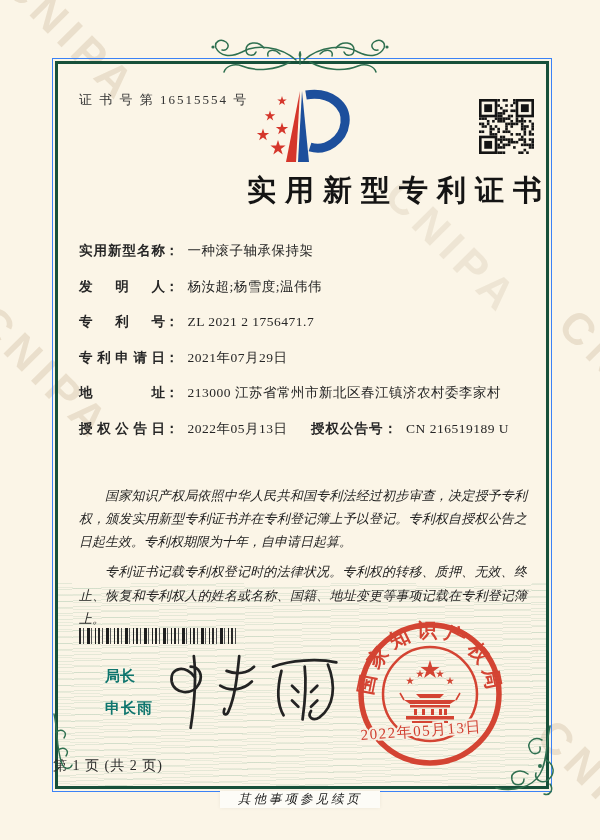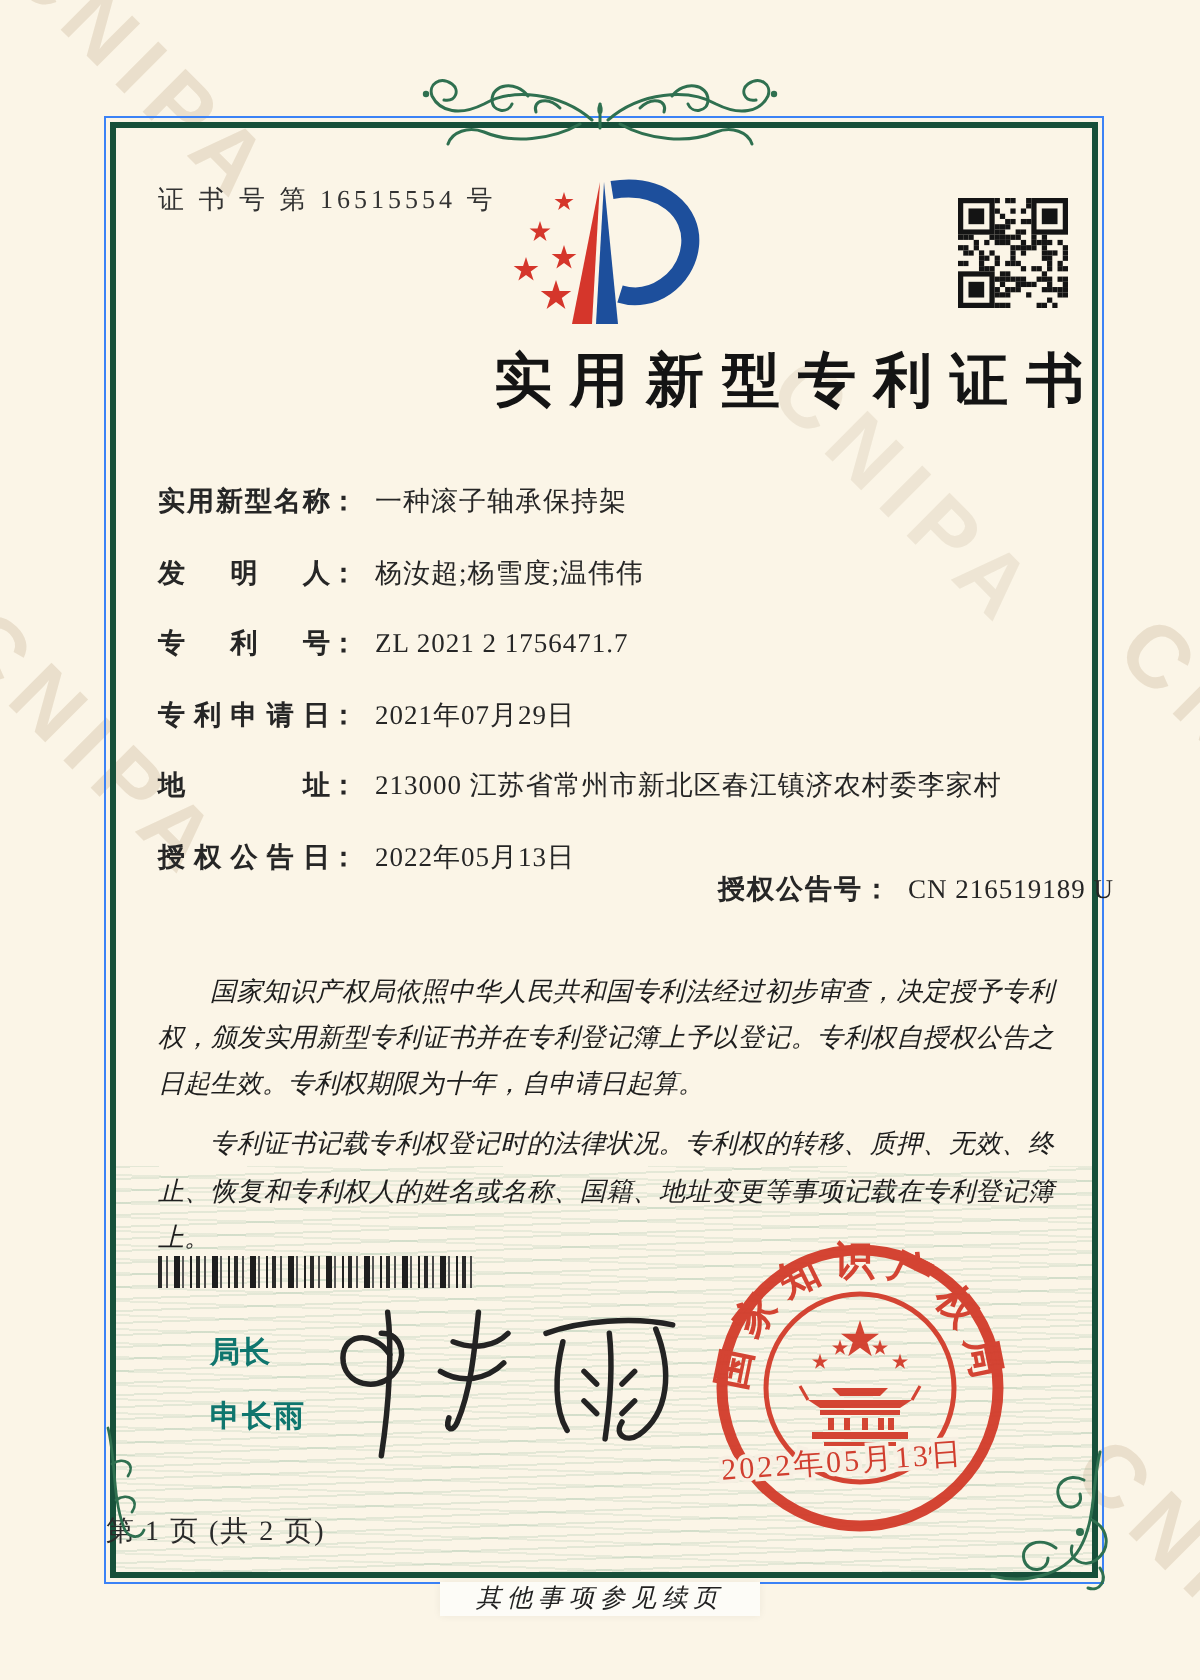--- a/index.html
+++ b/index.html
@@ -40,21 +40,21 @@
     font-size:29px;font-weight:bold;letter-spacing:9px;color:#141414;text-indent:9px;
   }
   .fields{position:absolute;left:26px;top:183px;right:20px;font-size:13.5px;}
   .frow{position:relative;height:21px;margin-bottom:14.5px;white-space:nowrap;}
   .flabel{
     display:inline-block;width:86px;font-weight:bold;
     text-align:justify;text-align-last:justify;vertical-align:top;
   }
   .fcolon{font-weight:bold;}
   .fvalue{margin-left:9px;letter-spacing:.5px;}
-  .grant-no-group{position:absolute;left:232px;top:16px;margin-left:48px;}
+  .grant-no-group{position:absolute;left:232px;top:0;}
   .grant-no-group .flabel2{font-weight:bold;letter-spacing:1px;}
   .body-text{position:absolute;left:26px;top:425px;width:448px;}
   .body-text p{
     margin:0 0 7px;font-size:13px;font-style:italic;line-height:1.78;
     text-indent:2em;text-align:justify;color:#1e1e1e;
   }
   .barcode{
     position:absolute;left:26px;top:569px;width:160px;height:16px;
     background:
       repeating-linear-gradient(90deg,

